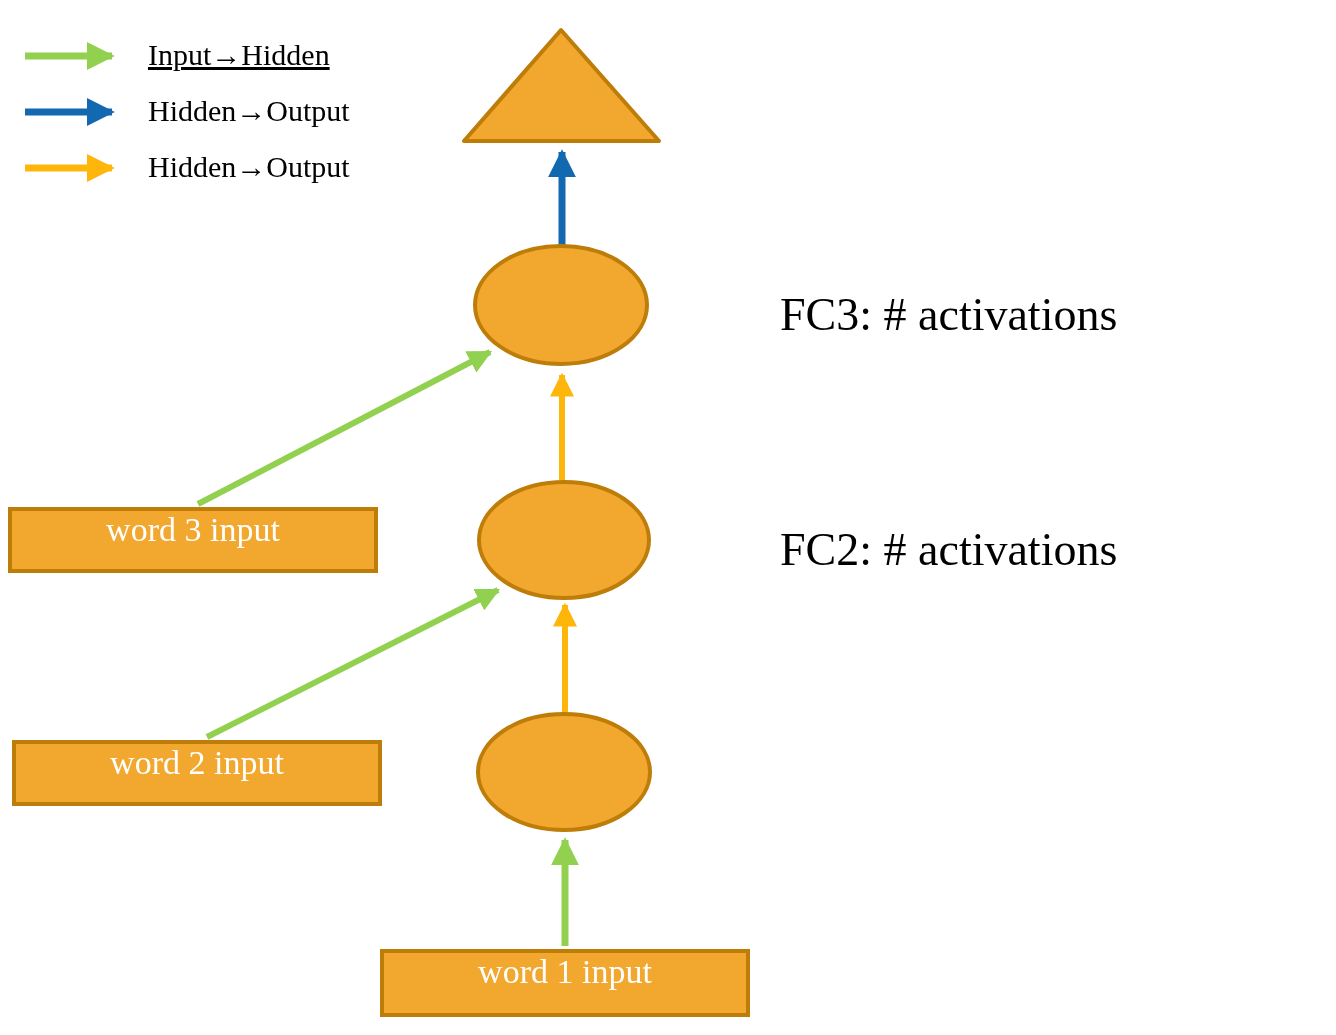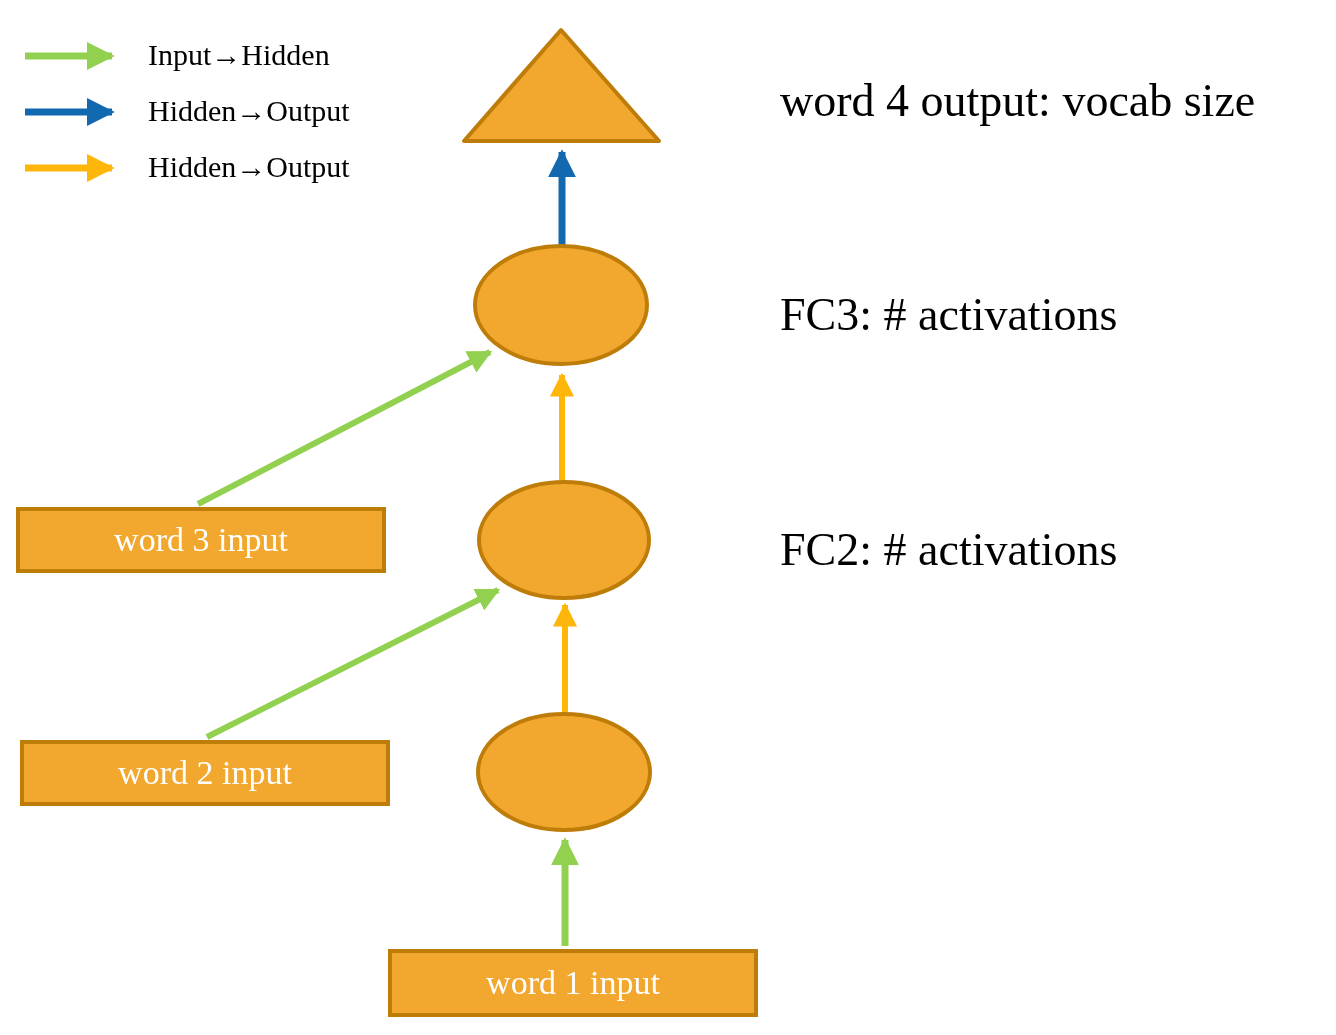--- a/index.html
+++ b/index.html
@@ -37,25 +37,23 @@
     font-size: 46px;
     color: var(--label-text, #000);
     white-space: nowrap;
   }
   .input-box {
     position: absolute;
     background: var(--node-fill);
     border: 4px solid var(--node-stroke);
     color: var(--box-text, #fff);
     display: flex;
-    align-items: center;
     justify-content: center;
     font-size: 34px;
     box-sizing: content-box;
-    margin-left: 8px;
   }
 </style>
 </head>
 <body>
 
 <div class="canvas">
 
   <svg class="diagram" width="1336" height="1035" viewBox="0 0 1336 1035">
     <defs>
       <marker id="ah-green" viewBox="0 0 10 10" refX="9" refY="5" markerWidth="4" markerHeight="4" orient="auto">
@@ -79,31 +77,30 @@
     <line x1="565" y1="946" x2="565" y2="840" class="s-green arrow-thick" marker-end="url(#ah-green)"></line>
     <line x1="198" y1="504" x2="490" y2="352" class="s-green arrow-mid" marker-end="url(#ah-green)"></line>
     <line x1="207" y1="737" x2="498" y2="590" class="s-green arrow-mid" marker-end="url(#ah-green)"></line>
 
     <path d="M561,30 L464,141 L659,141 Z" class="node-shape" stroke-linejoin="round"></path>
     <ellipse cx="561" cy="305" rx="86" ry="59" class="node-shape"></ellipse>
     <ellipse cx="564" cy="540" rx="85" ry="58" class="node-shape"></ellipse>
     <ellipse cx="564" cy="772" rx="86" ry="58" class="node-shape"></ellipse>
   </svg>
 
-  <div class="legend-label" style="top: 38px;">Input→Hidden</div>
+  <div class="legend-label" style="top: 38px; text-decoration: underline;">Input→Hidden</div>
   <div class="legend-label" style="top: 94px;">Hidden→Output</div>
   <div class="legend-label" style="top: 150px;">Hidden→Output</div>
 
   <div class="input-box" style="left: 8px;  top: 507px; width: 362px; height: 58px;">
     <span>word 3 input</span>
   </div>
   <div class="input-box" style="left: 12px; top: 740px; width: 362px; height: 58px;">
     <span>word 2 input</span>
   </div>
   <div class="input-box" style="left: 380px; top: 949px; width: 362px; height: 60px;">
     <span>word 1 input</span>
   </div>
 
-  <div class="side-label" style="top: 74px;">word 4 output: vocab size</div>
   <div class="side-label" style="top: 288px;">FC3: # activations</div>
   <div class="side-label" style="top: 523px;">FC2: # activations</div>
 
 </div>
 
 </body></html>

